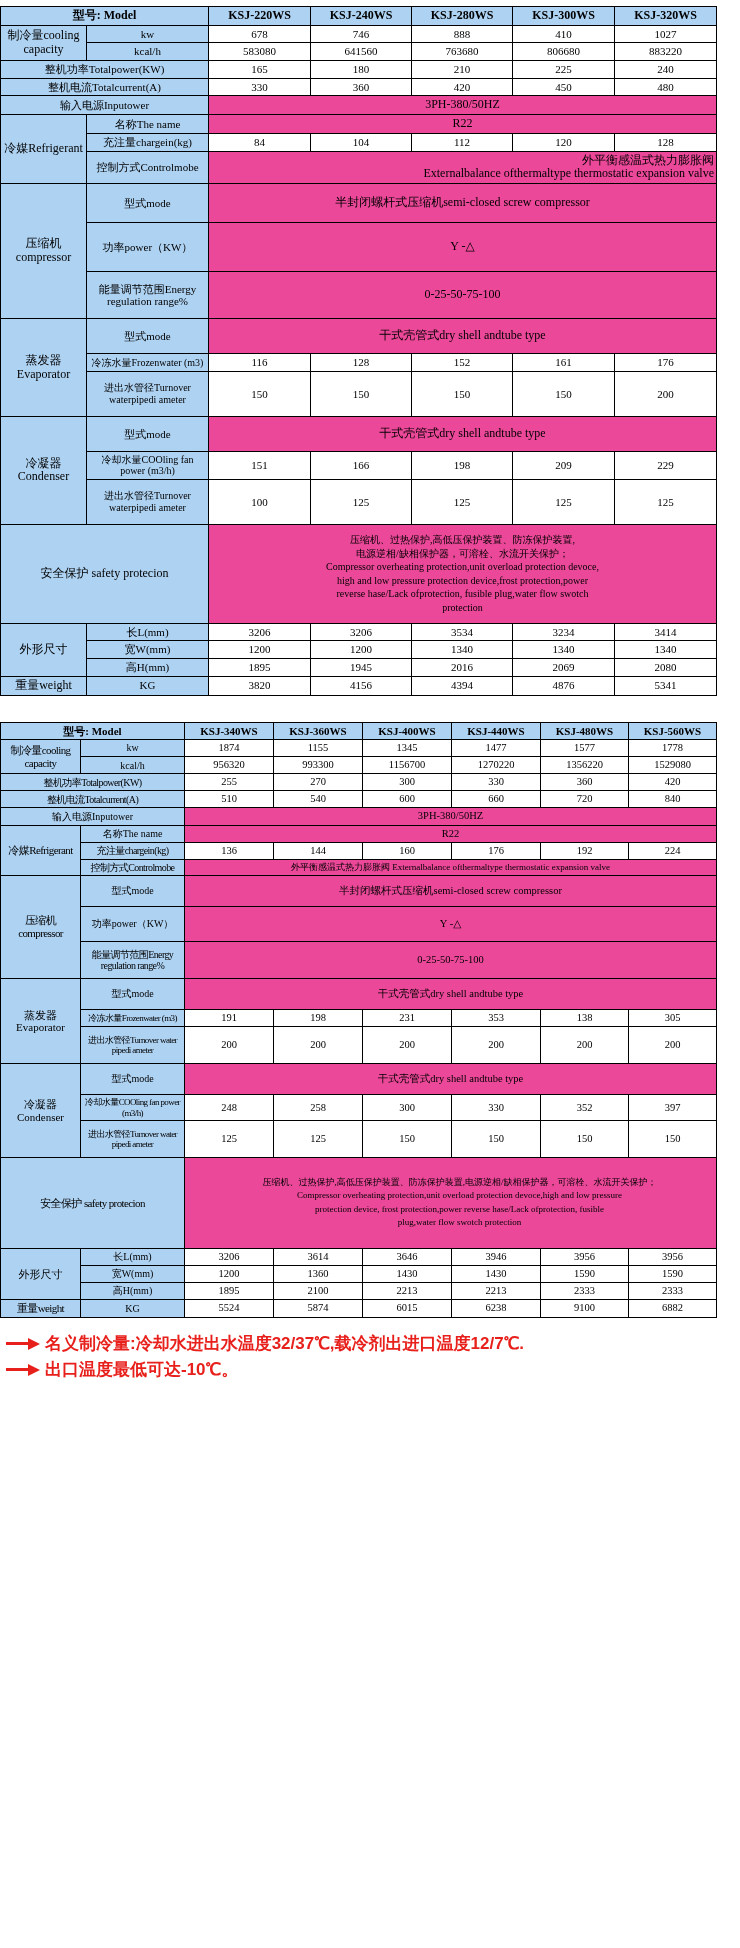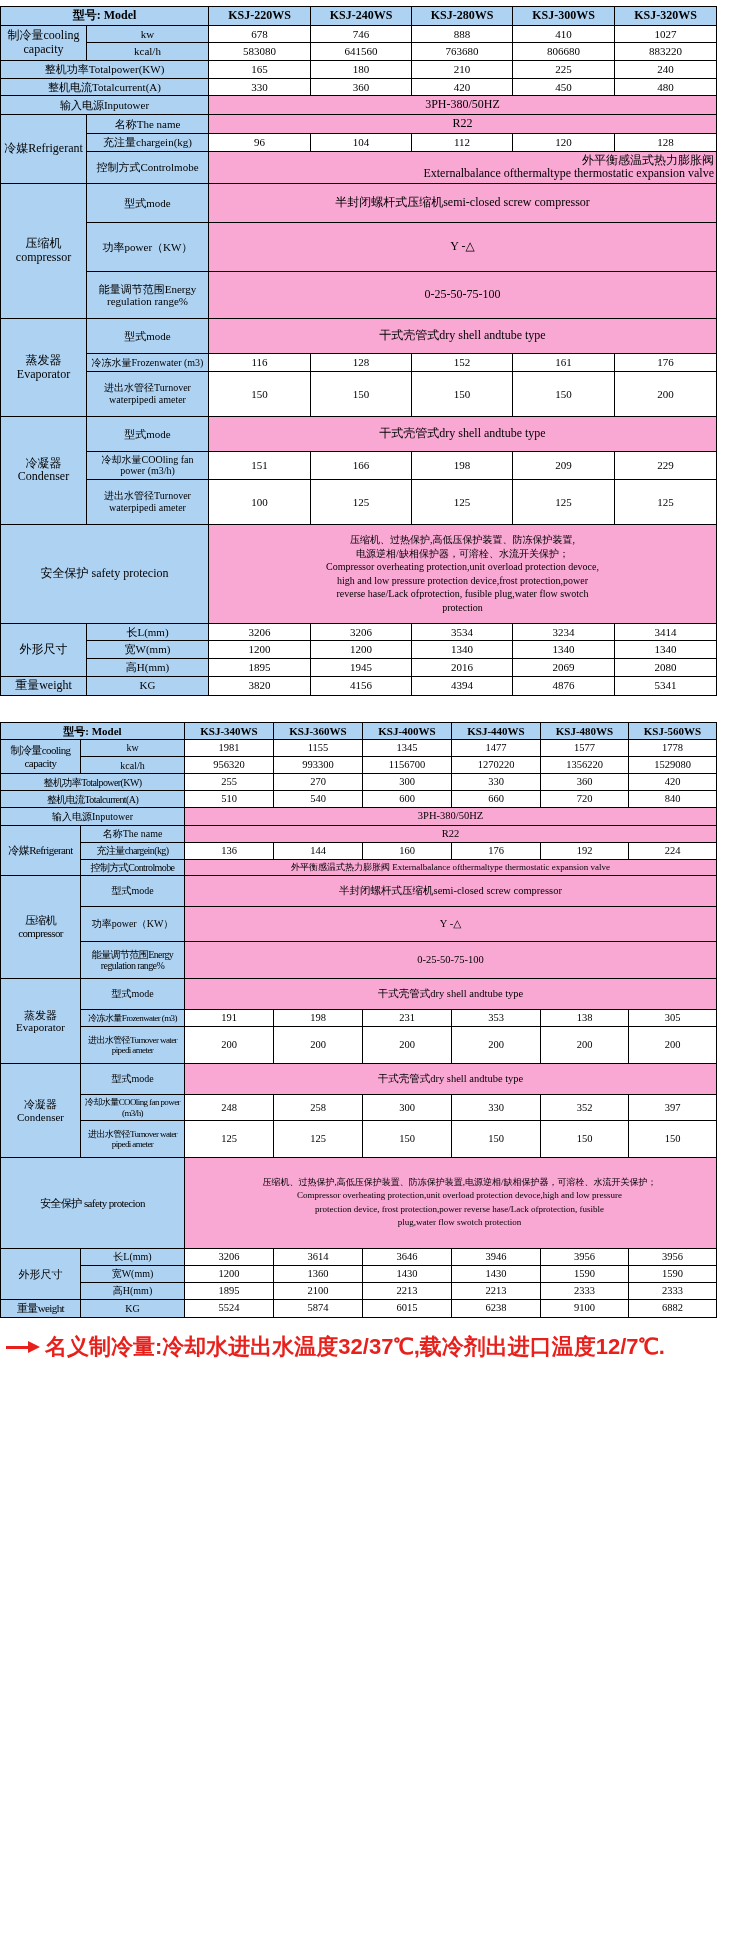--- a/index.html
+++ b/index.html
@@ -35,21 +35,21 @@
     background: #aed2f2;
     font-weight: bold;
   }
   .lbl {
     background: #aed2f2;
   }
   .val {
     background: #ffffff;
   }
   .blue-span {
-    background: #f9a8d4;
+    background: #ec4899;
   }
 
   
   .t1 td { font-size: 11px; }
   .t1 .hdr { font-size: 12px; }
   .t1 .grouplabel { font-size: 12px; }
   .t1 .sublabel { font-size: 11px; }
   .t1 .small { font-size: 10px; }
   .t1 .bigrow { font-size: 12px; }
 
@@ -65,21 +65,21 @@
   .spacer { height: 26px; }
 
   .notes {
     margin: 14px 0 0 6px;
     color: #e8201c;
     font-family: "Liberation Sans", sans-serif;
   }
   .note-line {
     display: flex;
     align-items: center;
-    font-size: 22px;
+    font-size: 17px;
     font-weight: bold;
     margin-bottom: 3px;
     white-space: nowrap;
   }
   .arrow {
     display: inline-block;
     width: 34px;
     height: 12px;
     margin-right: 5px;
     position: relative;
@@ -169,21 +169,21 @@
         <td class="blue-span bigrow" colspan="5">3PH-380/50HZ</td>
       </tr>
 
       <tr>
         <td class="lbl grouplabel" rowspan="3">冷媒Refrigerant</td>
         <td class="lbl sublabel">名称The name</td>
         <td class="blue-span bigrow" colspan="5">R22</td>
       </tr>
       <tr>
         <td class="lbl sublabel">充注量chargein(kg)</td>
-        <td class="val">96</td>
+        <td class="val">84</td>
         <td class="val">104</td>
         <td class="val">112</td>
         <td class="val">120</td>
         <td class="val">128</td>
       </tr>
       <tr>
         <td class="lbl sublabel">控制方式Controlmobe</td>
         <td class="blue-span bigrow" colspan="5" style="white-space:pre-line;text-align:right;">外平衡感温式热力膨胀阀
 Externalbalance ofthermaltype thermostatic expansion valve</td>
       </tr>
@@ -314,21 +314,21 @@
         <td class="hdr">KSJ-360WS</td>
         <td class="hdr">KSJ-400WS</td>
         <td class="hdr">KSJ-440WS</td>
         <td class="hdr">KSJ-480WS</td>
         <td class="hdr">KSJ-560WS</td>
       </tr>
 
       <tr>
         <td class="lbl grouplabel squeeze two-line" rowspan="2">制冷量cooling capacity</td>
         <td class="lbl sublabel">kw</td>
-        <td class="val">1981</td>
+        <td class="val">1874</td>
         <td class="val">1155</td>
         <td class="val">1345</td>
         <td class="val">1477</td>
         <td class="val">1577</td>
         <td class="val">1778</td>
       </tr>
       <tr>
         <td class="lbl sublabel">kcal/h</td>
         <td class="val">956320</td>
         <td class="val">993300</td>
@@ -490,15 +490,19 @@
         <td class="val">6882</td>
       </tr>
     </tbody>
   </table>
 
   <div class="notes">
     <div class="note-line">
       <span class="arrow"></span>
       <span>名义制冷量:冷却水进出水温度32/37℃,载冷剂出进口温度12/7℃.</span>
     </div>
+    <div class="note-line">
+      <span class="arrow"></span>
+      <span>出口温度最低可达-10℃。</span>
+    </div>
   </div>
 
 </div>
 
 </body></html>

